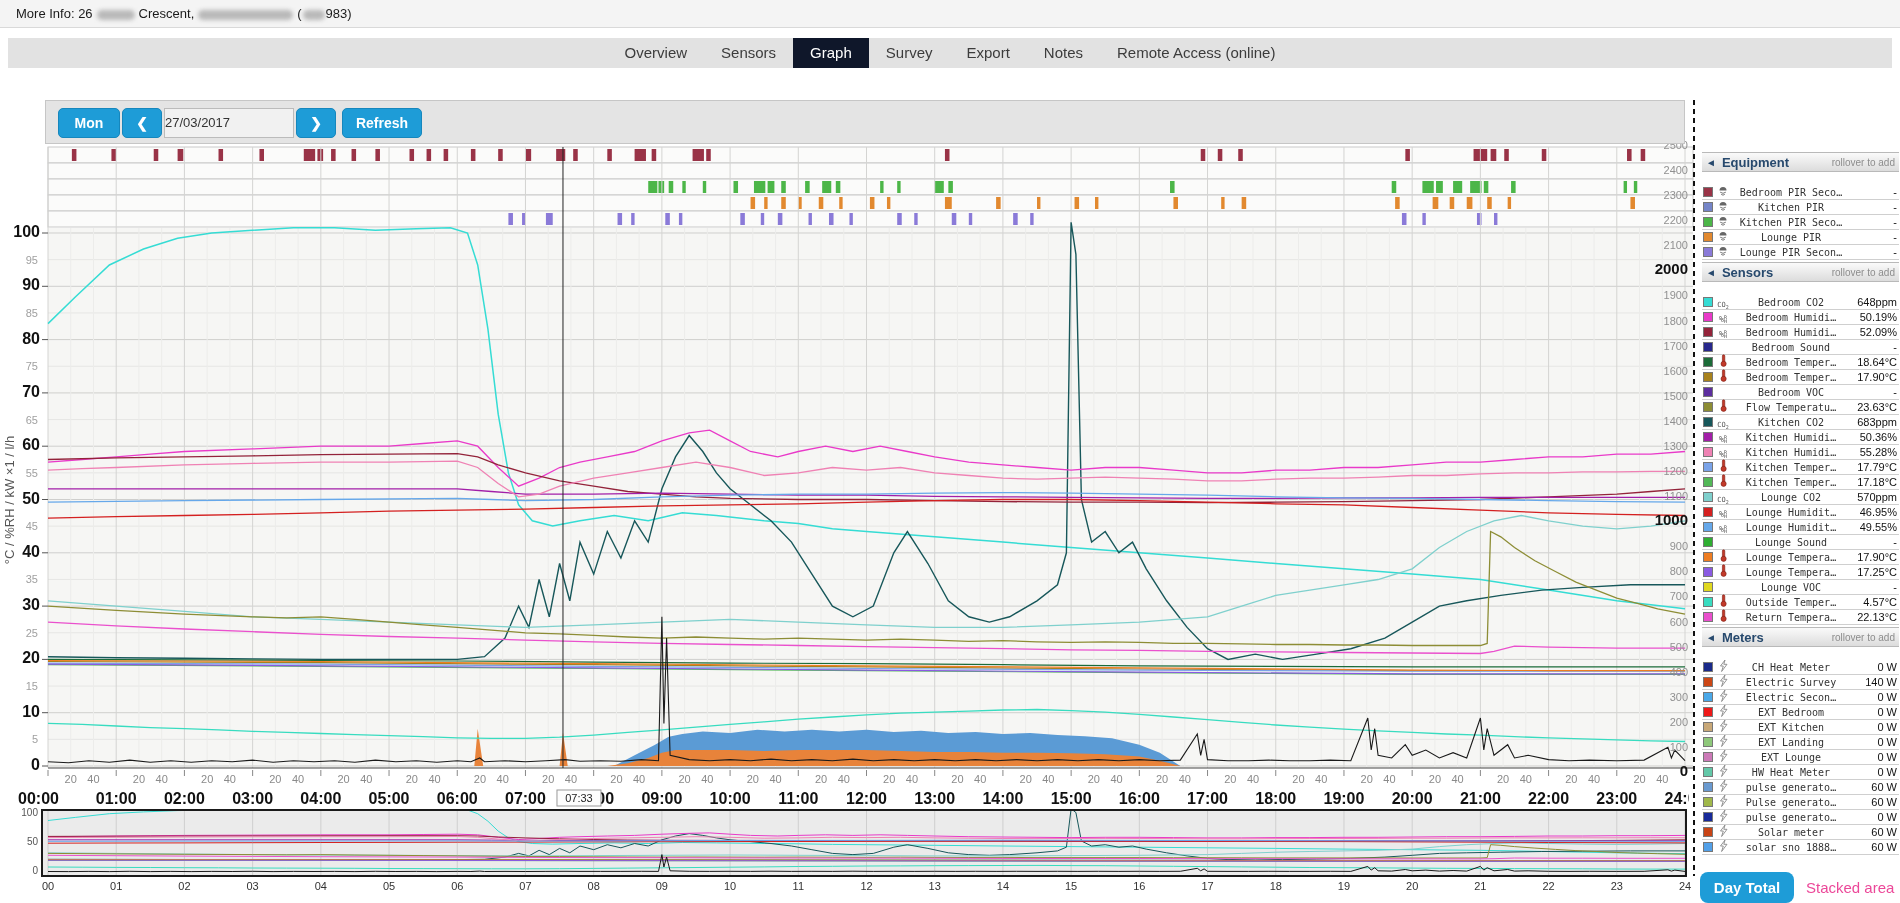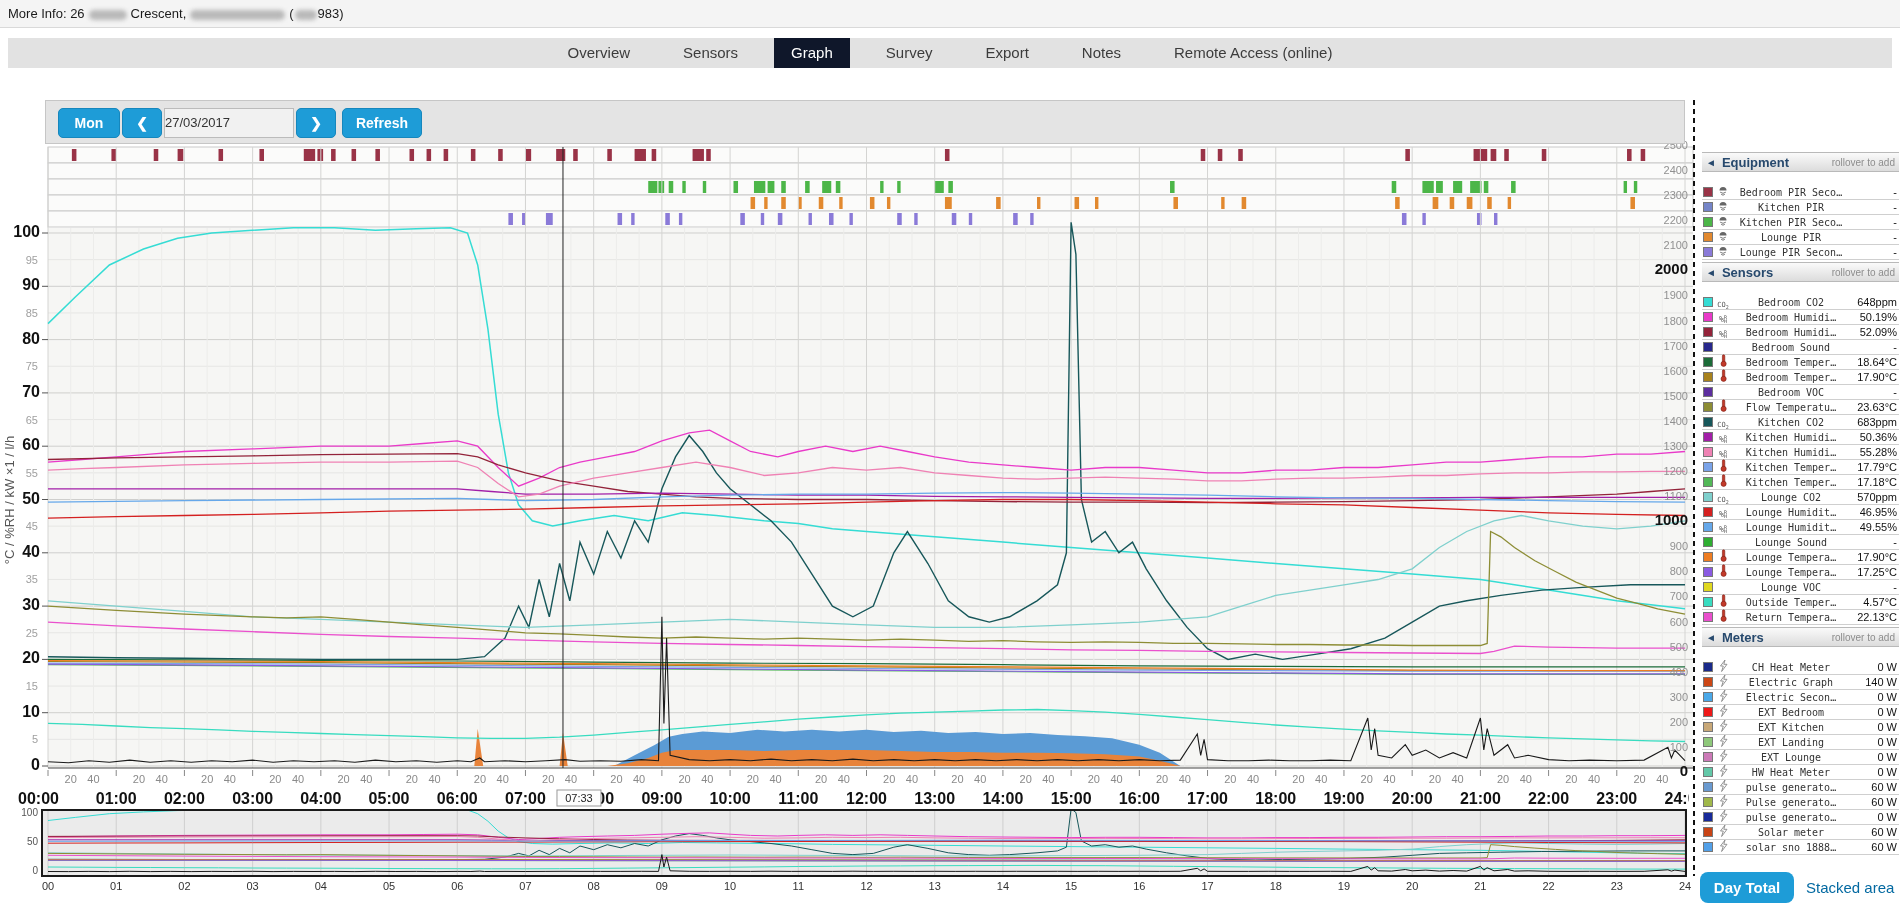--- a/index.html
+++ b/index.html
@@ -4,27 +4,27 @@
 <style>
   * { margin:0; padding:0; box-sizing:border-box; }
   html,body { width:1900px; height:903px; overflow:hidden; background:#fff;
     font-family:"Liberation Sans", sans-serif; }
   #app { position:relative; width:1900px; height:903px; }
   svg text { font-family:"Liberation Sans", sans-serif; }
 
   
   .hdr { position:absolute; left:0; top:0; width:1900px; height:28px;
     background:#f4f4f4; border-bottom:1px solid #d9d9d9; color:#1a1a1a;
-    font-size:13px; line-height:28px; padding-left:8px; }
+    font-size:13px; line-height:28px; padding-left:16px; }
   .redact { display:inline-block; height:10px; border-radius:5px;
     background:#b9b9b9; filter:blur(2px); vertical-align:middle; margin:0 4px; }
 
   
   .tabbar { position:absolute; left:8px; top:38px; width:1884px; height:30px;
-    background:#e2e2e2; display:flex; justify-content:center; align-items:stretch;gap:19px; }
+    background:#e2e2e2; display:flex; justify-content:center; align-items:stretch; }
   .tab { font-size:15px; color:#3c3c3c; padding:0 17px; line-height:30px; cursor:pointer; }
   .tab.active { background:#0f172a; color:#fff; }
 
   
   .toolbar { position:absolute; left:45px; top:100px; width:1640px; height:44px;
     background:#e4e4e4; border:1px solid #c6c6c6; }
   .btn { position:absolute; top:7px; height:30px; background:#1e9cd7;
     border:1px solid #1687bd; border-radius:5px; color:#fff; font-weight:bold;
     font-size:14px; text-align:center; line-height:28px; cursor:pointer; }
   .datebox { position:absolute; top:7px; height:30px; background:#f1f1f1;
@@ -52,21 +52,21 @@
   .ic-rh { font-family:"DejaVu Sans Mono", monospace; font-size:8px; color:#555; }
   .ic-rh .st { display:inline-block; font-size:5px; line-height:4px; vertical-align:-1px; }
   .sname { flex:1; text-align:center; font-family:"DejaVu Sans Mono", monospace;
     font-size:10px; color:#333; white-space:nowrap; overflow:hidden; }
   .sval { width:48px; text-align:right; font-size:11px; color:#111;
     padding-right:2px; white-space:nowrap; }
 
   .daytotal { position:absolute; left:1700px; top:872px; width:94px; height:31px;
     background:#1e9cd7; color:#fff; font-weight:bold; font-size:15px;
     text-align:center; line-height:31px; border-radius:8px; cursor:pointer; }
-  .stacked { position:absolute; left:1806px; top:879px; font-size:15px; color:#0369a1;
+  .stacked { position:absolute; left:1806px; top:879px; font-size:15px; color:#ec4899;
     white-space:nowrap; }
 
   #chartsvg { position:absolute; left:0; top:0; }
   .tickL  { font-size:16px; font-weight:bold; fill:#111; }
   .tickLm { font-size:11px; fill:#a0a0a0; }
   .tickR  { font-size:11px; fill:#909090; }
   .tickRb { font-size:15px; font-weight:bold; fill:#111; }
   .hlab   { font-size:16px; font-weight:bold; fill:#111; }
   .mlab   { font-size:11px; fill:#8a8a8a; }
   .axttl  { font-size:13px; fill:#555; }
@@ -826,21 +826,21 @@
             <path d="M6,0 L1.5,6 L4.3,6 L2.6,11.5 L8,4.3 L4.8,4.3 Z" fill="none" stroke="#888" stroke-width="0.9"></path>
           </svg></span>
         <span class="sname">CH Heat Meter</span>
         <span class="sval">0 W</span>
       </div>
       <div class="srow">
         <span class="swatch" style="background:#cc4715"></span>
         <span class="icn"><svg width="9" height="12" viewBox="0 0 9 12">
             <path d="M6,0 L1.5,6 L4.3,6 L2.6,11.5 L8,4.3 L4.8,4.3 Z" fill="none" stroke="#888" stroke-width="0.9"></path>
           </svg></span>
-        <span class="sname">Electric Graph</span>
+        <span class="sname">Electric Survey</span>
         <span class="sval">140 W</span>
       </div>
       <div class="srow">
         <span class="swatch" style="background:#4aa8e8"></span>
         <span class="icn"><svg width="9" height="12" viewBox="0 0 9 12">
             <path d="M6,0 L1.5,6 L4.3,6 L2.6,11.5 L8,4.3 L4.8,4.3 Z" fill="none" stroke="#888" stroke-width="0.9"></path>
           </svg></span>
         <span class="sname">Electric Secon…</span>
         <span class="sval">0 W</span>
       </div>

